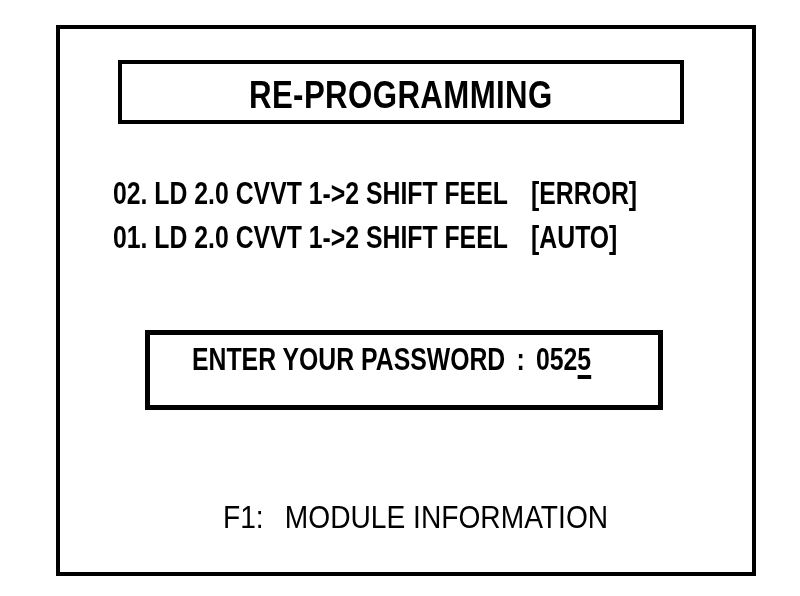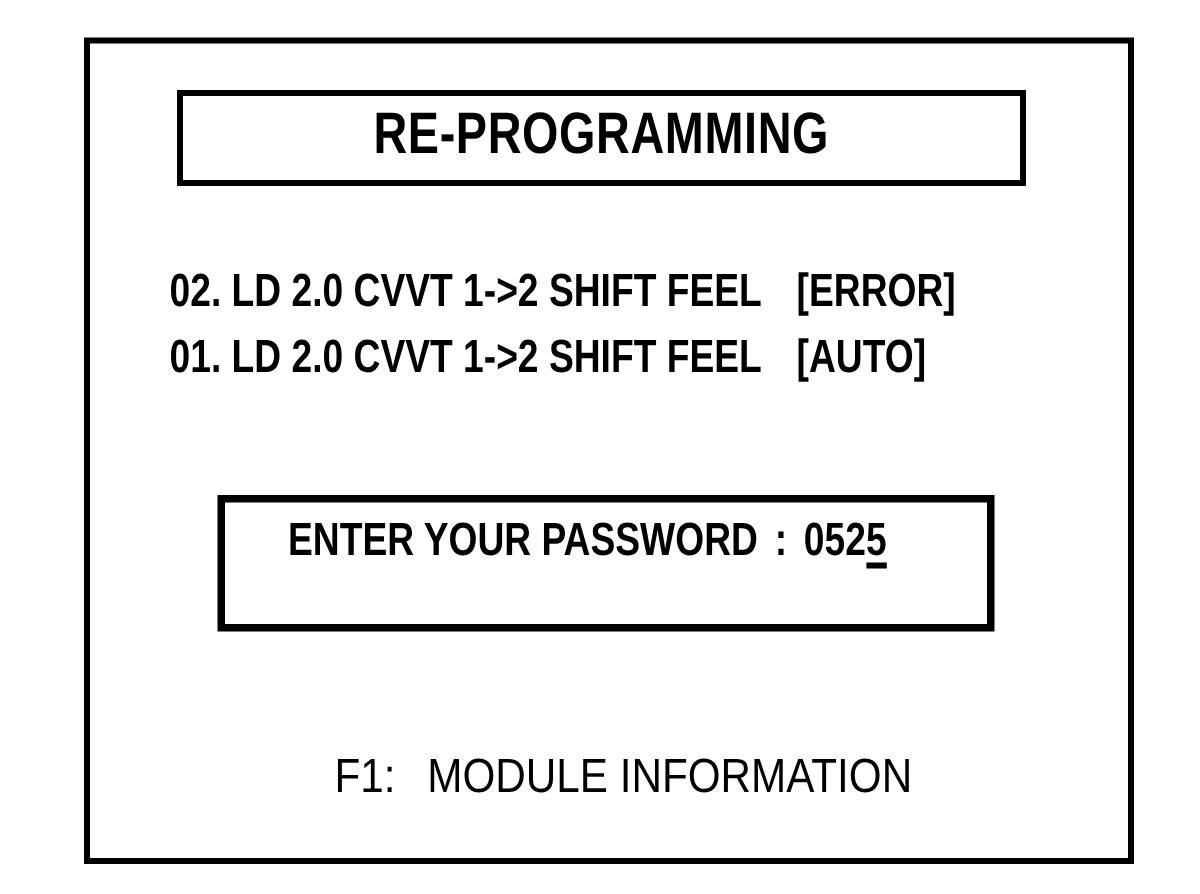--- a/index.html
+++ b/index.html
@@ -7,35 +7,35 @@
     position:relative;width:800px;height:596px;background:#fff;color:#000;
     font-family:"Liberation Sans",sans-serif;overflow:hidden;
   }
   .outer-border{
     position:absolute;left:56px;top:25px;width:700px;height:551px;
     border:4px solid #000;box-sizing:border-box;background:#fff;
   }
   .title-box{
     position:absolute;left:118px;top:60px;width:566px;height:64px;
     border:4px solid #000;box-sizing:border-box;
-    display:flex;align-items:center;justify-content:center;padding-bottom:6px;
+    display:flex;align-items:flex-end;justify-content:center;padding-bottom:6px;
   }
   .title-text{
     font-weight:bold;font-size:39px;line-height:1;white-space:nowrap;
     transform:scaleX(.80);transform-origin:50% 50%;letter-spacing:.5px;
   }
   .menu-row{
     position:absolute;left:113px;display:flex;gap:29px;
     font-weight:bold;font-size:31px;line-height:1;white-space:nowrap;
     transform:scaleX(.80);transform-origin:0 50%;
   }
   .menu-row.row-0{top:178px;}
   .menu-row.row-1{top:222px;}
   .pw-box{
-    position:absolute;left:145px;top:330px;width:518px;height:91px;
+    position:absolute;left:145px;top:330px;width:518px;height:80px;
     border:5px solid #000;box-sizing:border-box;background:#fff;
   }
   .pw-line{
     position:absolute;left:42px;top:9px;display:flex;align-items:baseline;
     font-weight:bold;font-size:31px;line-height:1;white-space:nowrap;
     transform:scaleX(.80);transform-origin:0 0;
   }
   .pw-colon{margin:0 14px;}
   .pw-digits{display:inline-flex;}
   .pw-cursor{border-bottom:4px solid #000;}

